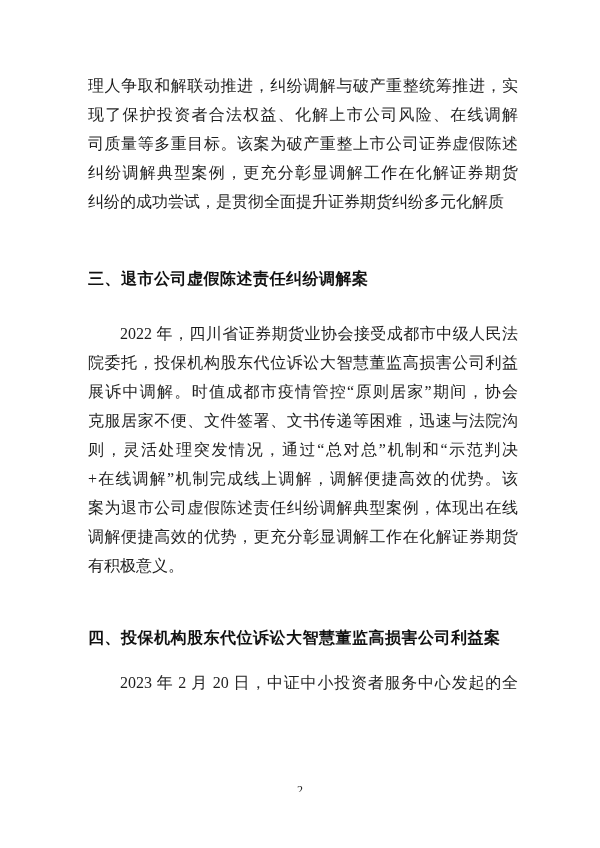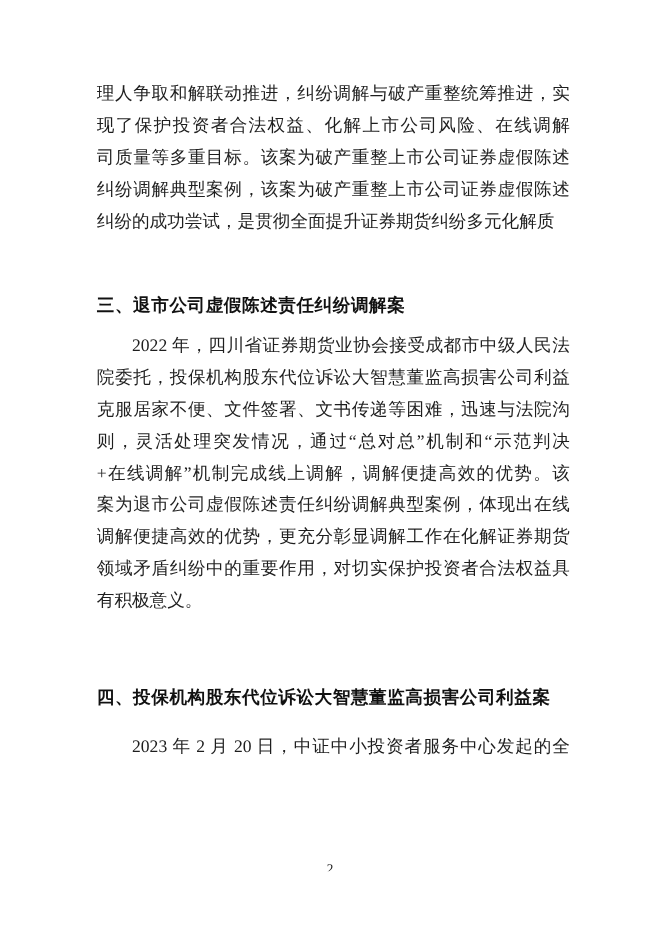--- a/index.html
+++ b/index.html
@@ -36,22 +36,22 @@
   .para.justify-all .line:last-child { text-align-last: justify; }
   .para.indent .line:first-child { text-indent: 32px; }
   .heading {
     font-family: "Liberation Sans", "DejaVu Sans", sans-serif;
     font-weight: 700;
     font-size: 16px;
     line-height: 29px;
     letter-spacing: 0.5px;
     color: #111111;
   }
-  .heading-3 { margin-top: 48px; margin-bottom: 7px; }
-  .heading-4 { margin-top: 59px; margin-bottom: 16px; }
+  .heading-3 { margin-top: 48px; margin-bottom: 26px; }
+  .heading-4 { margin-top: 43px; margin-bottom: 16px; }
   .page-number {
     position: absolute;
     top: 783px;
     left: 0;
     width: 600px;
     text-align: center;
     font-size: 12px;
     line-height: 14px;
     color: #222222;
     font-family: "Liberation Serif", "DejaVu Serif", serif;
@@ -60,35 +60,35 @@
 </head>
 <body>
 
 <div class="page">
   <div class="content">
 
     <div class="para cont">
         <div class="line">理人争取和解联动推进，纠纷调解与破产重整统筹推进，实</div>
         <div class="line">现了保护投资者合法权益、化解上市公司风险、在线调解</div>
         <div class="line">司质量等多重目标。该案为破产重整上市公司证券虚假陈述</div>
-        <div class="line">纠纷调解典型案例，该案为破产重整上市公司证券虚假陈述</div>
+        <div class="line">纠纷调解典型案例，更充分彰显调解工作在化解证券期货</div>
         <div class="line">纠纷的成功尝试，是贯彻全面提升证券期货纠纷多元化解质</div>
       </div>
 
     <div class="heading heading-3">三、退市公司虚假陈述责任纠纷调解案</div>
 
     <div class="para indent">
         <div class="line">2022 年，四川省证券期货业协会接受成都市中级人民法</div>
         <div class="line">院委托，投保机构股东代位诉讼大智慧董监高损害公司利益案</div>
+        <div class="line">展诉中调解。时值成都市疫情管控“原则居家”期间，协会</div>
         <div class="line">克服居家不便、文件签署、文书传递等困难，迅速与法院沟</div>
         <div class="line">则，灵活处理突发情况，通过“总对总”机制和“示范判决</div>
         <div class="line">+在线调解”机制完成线上调解，调解便捷高效的优势。该</div>
         <div class="line">案为退市公司虚假陈述责任纠纷调解典型案例，体现出在线</div>
         <div class="line">调解便捷高效的优势，更充分彰显调解工作在化解证券期货</div>
-        <div class="line">领域矛盾纠纷中的重要作用，对切实保护投资者合法权益具</div>
         <div class="line">有积极意义。</div>
       </div>
 
     <div class="heading heading-4">四、投保机构股东代位诉讼大智慧董监高损害公司利益案</div>
 
     <div class="para indent justify-all">
         <div class="line">2023 年 2 月 20 日，中证中小投资者服务中心发起的全</div>
       </div>
 
   </div>

